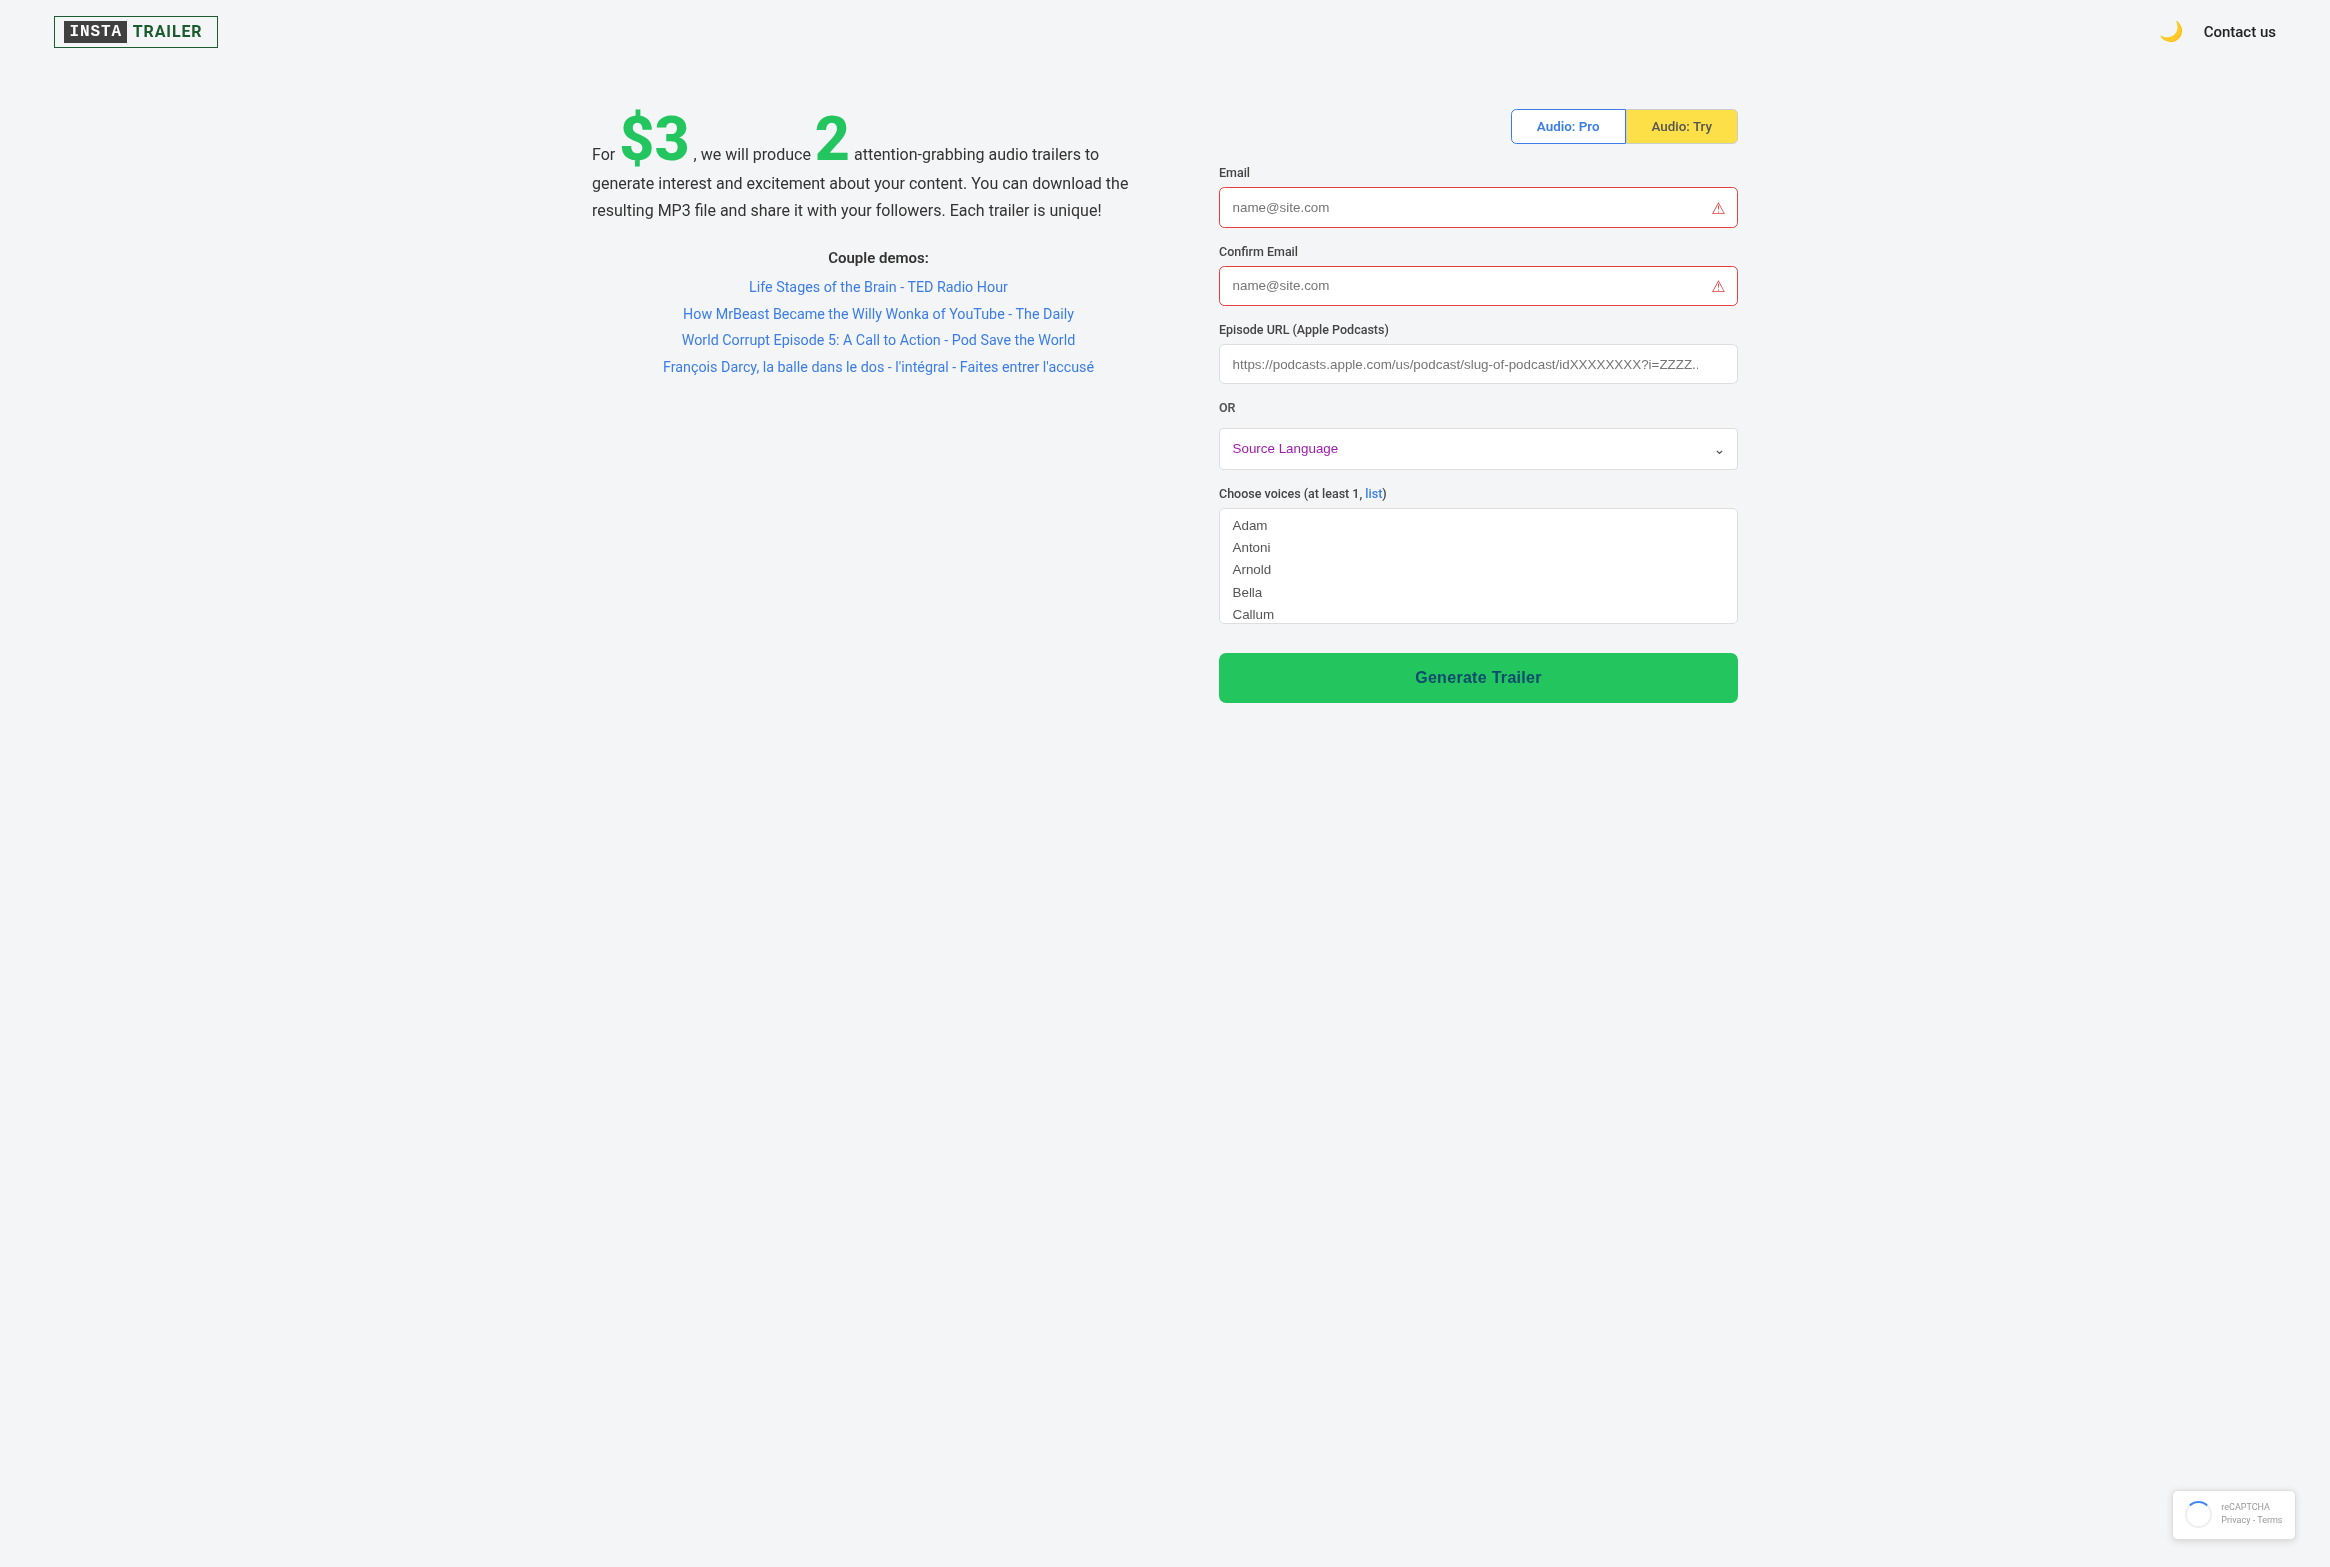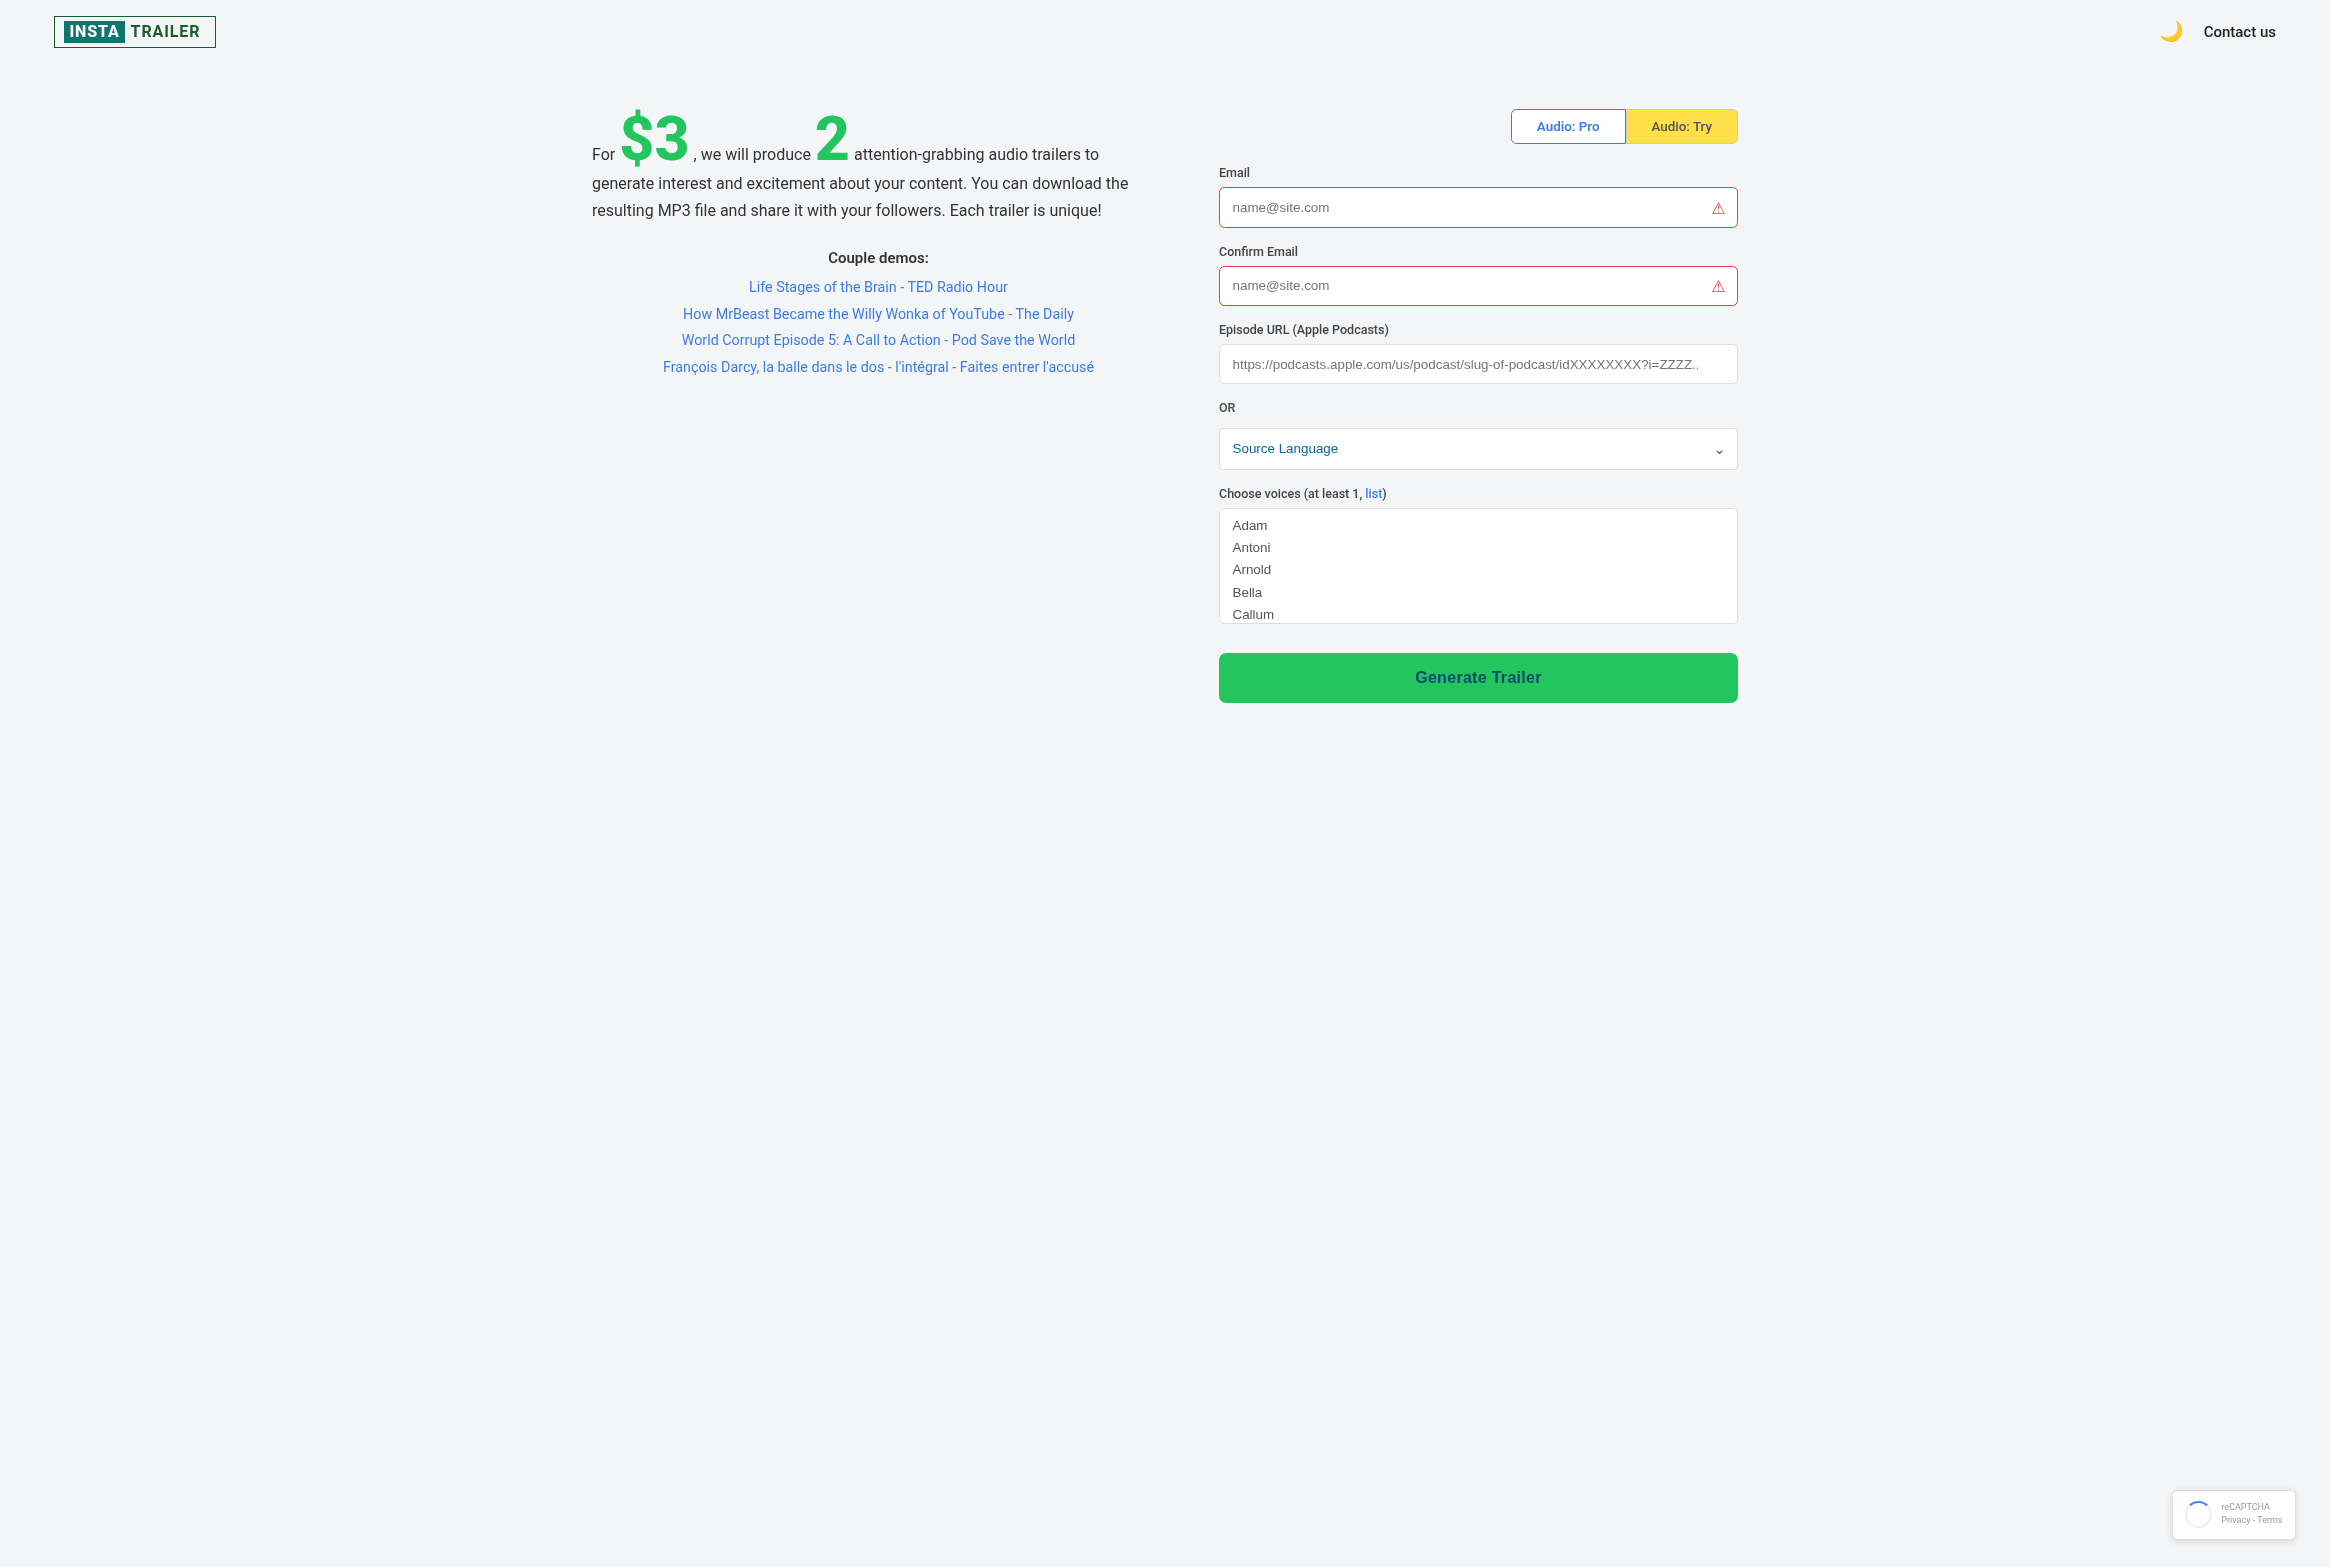--- a/index.html
+++ b/index.html
@@ -19,26 +19,27 @@
       border-bottom: none;
     }
     .logo-wrap {
       display: flex;
       align-items: center;
       border: 1.8px solid #1a5c2e;
       padding: 3.6px 9px;
       gap: 0;
     }
     .logo-insta {
-      background: #0f766e;
+      background: #404040;
       color: #fff;
       font-weight: 800;
       font-size: 16px;
       padding: 1.8px 5.4px;
       letter-spacing: 0.9px;
+      font-family: Liberation Mono, monospace;
     }
     .logo-trailer {
       color: #1a5c2e;
       font-weight: 700;
       font-size: 16px;
       padding: 1.8px 5.4px;
       letter-spacing: 0.9px;
     }
     .nav-right {
       display: flex;
@@ -228,21 +229,21 @@
     .select-wrap {
       position: relative;
       margin-bottom: 16px;
     }
     .custom-select {
       width: 100%;
       padding: 12.5px 39px 12.5px 12.5px;
       border: 1.3px solid #ddd;
       border-radius: 4px;
       font-size: 13.4px;
-      color: #0369a1;
+      color: #a21caf;
       background: #fff;
       appearance: none;
       cursor: pointer;
       outline: none;
     }
     .select-arrow {
       position: absolute;
       right: 12.5px;
       top: 50%;
       transform: translateY(-50%);

